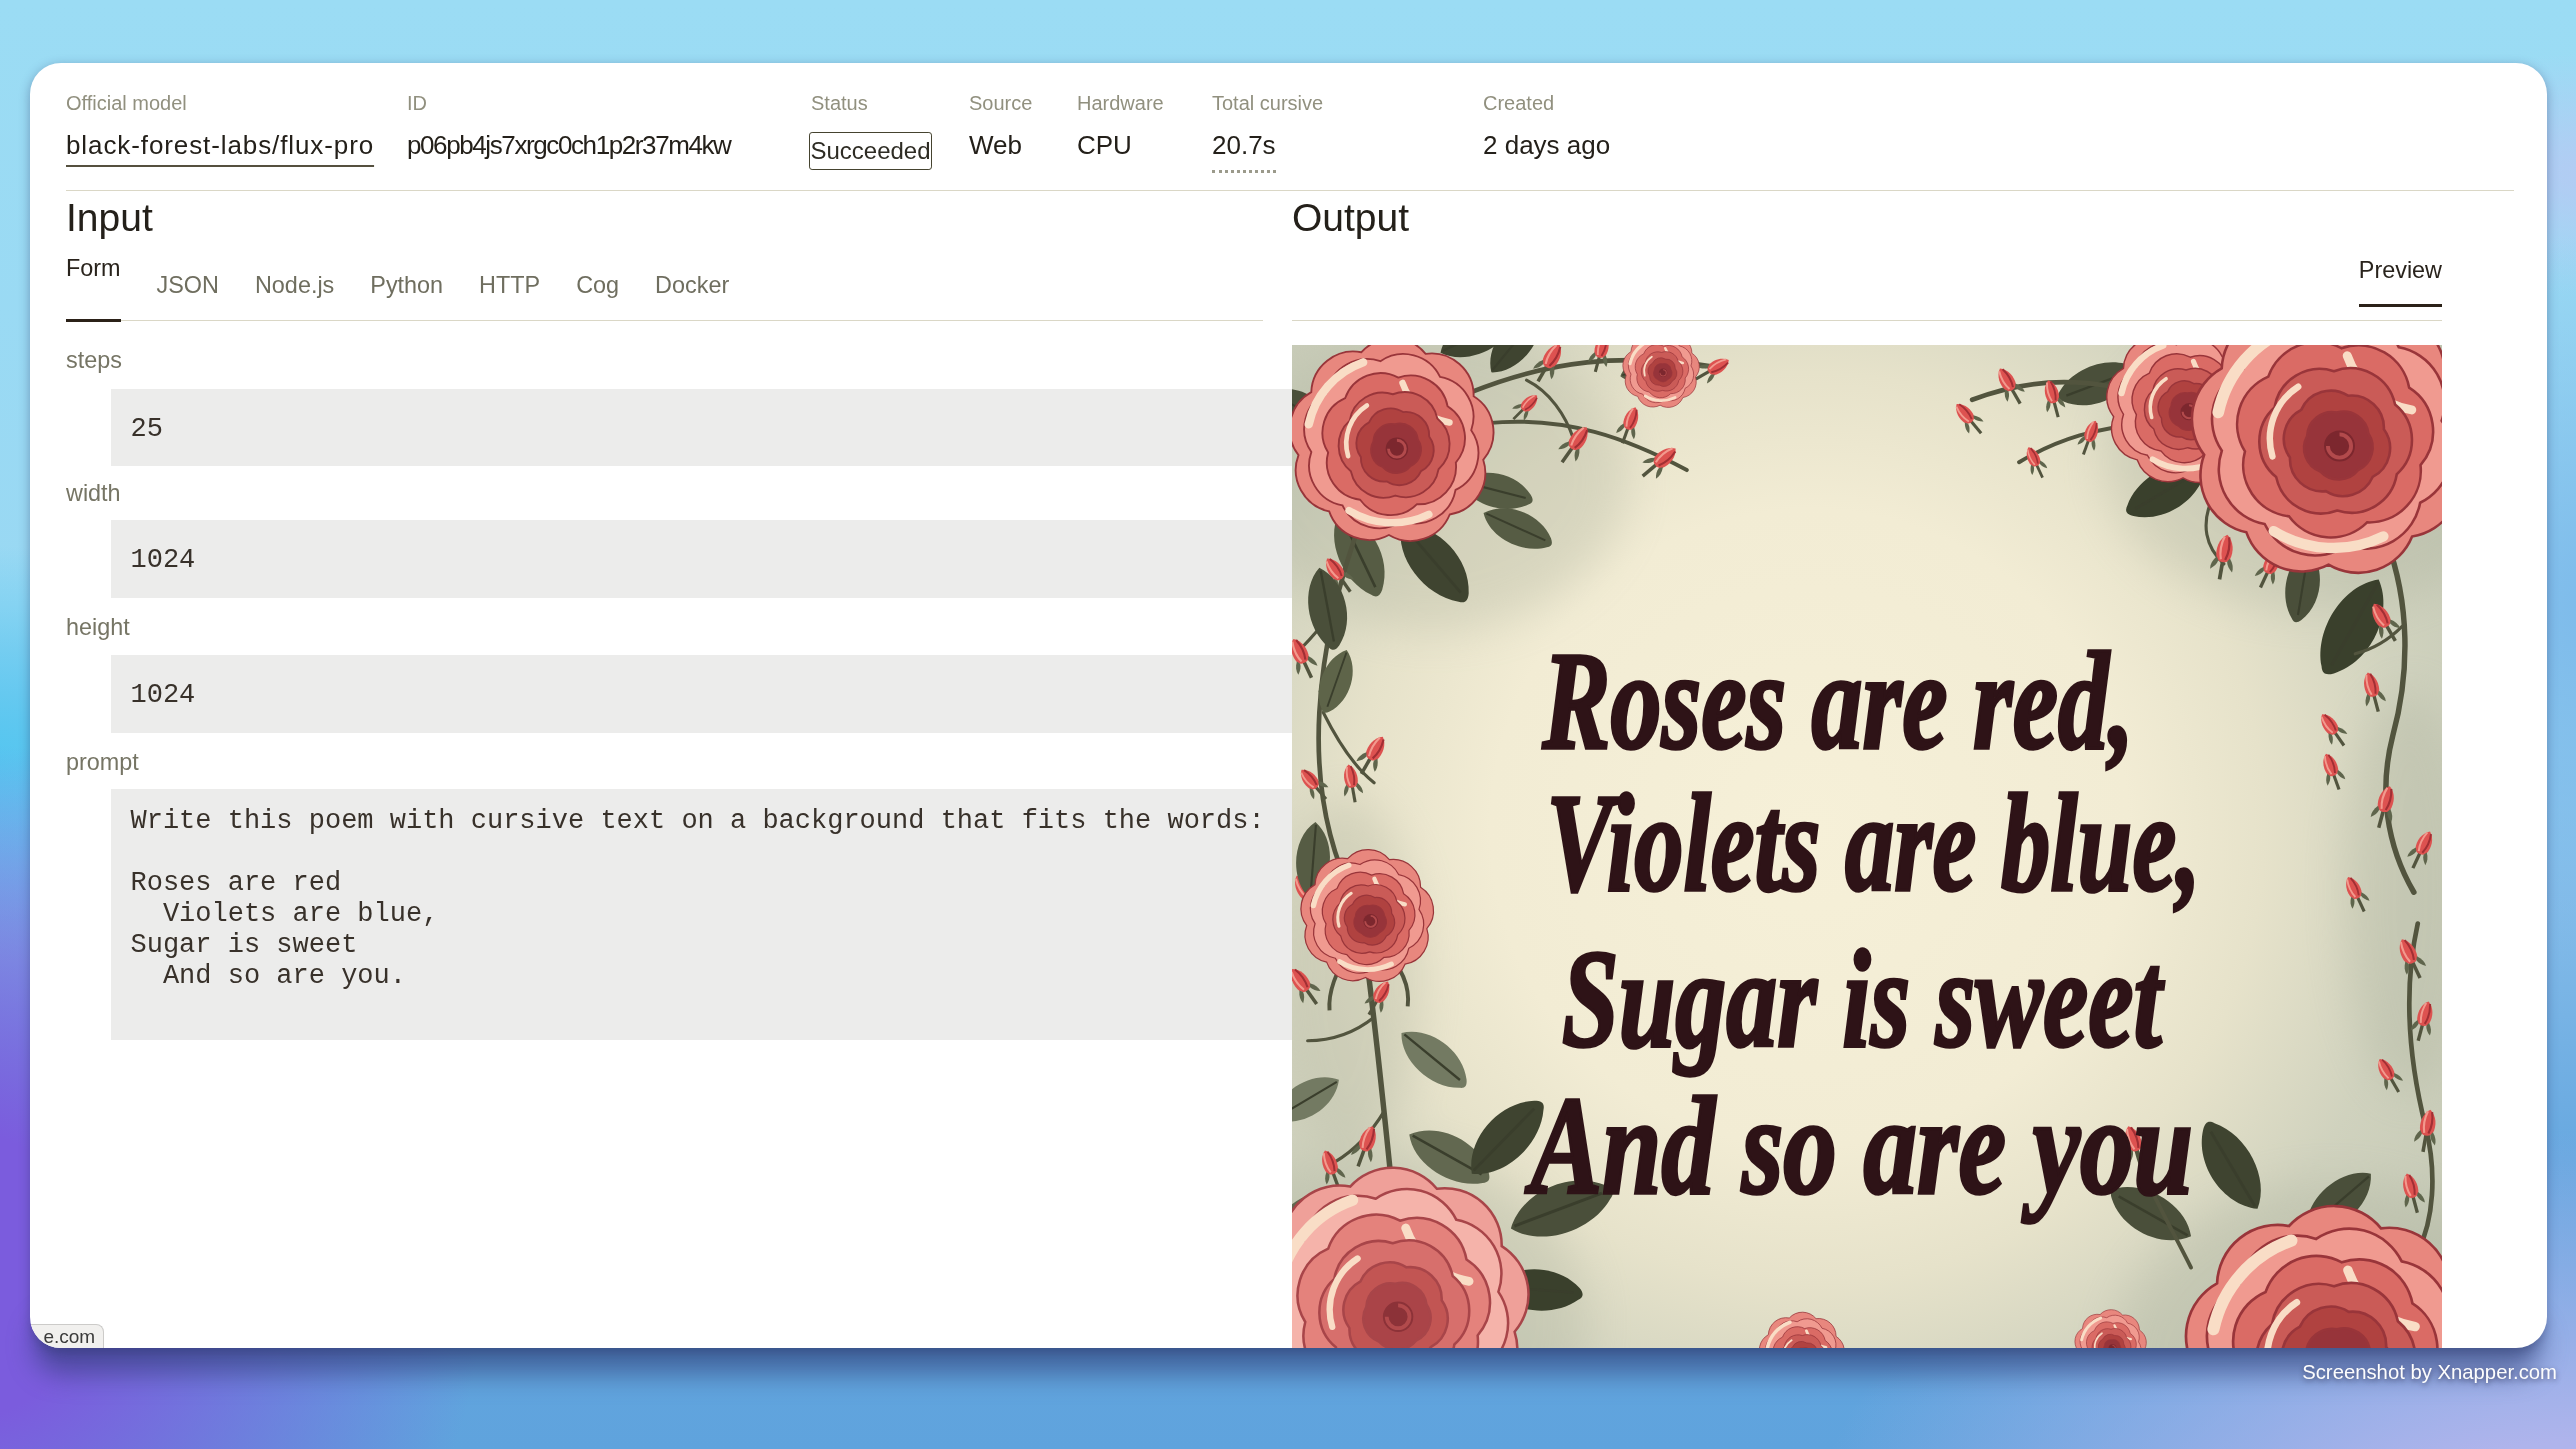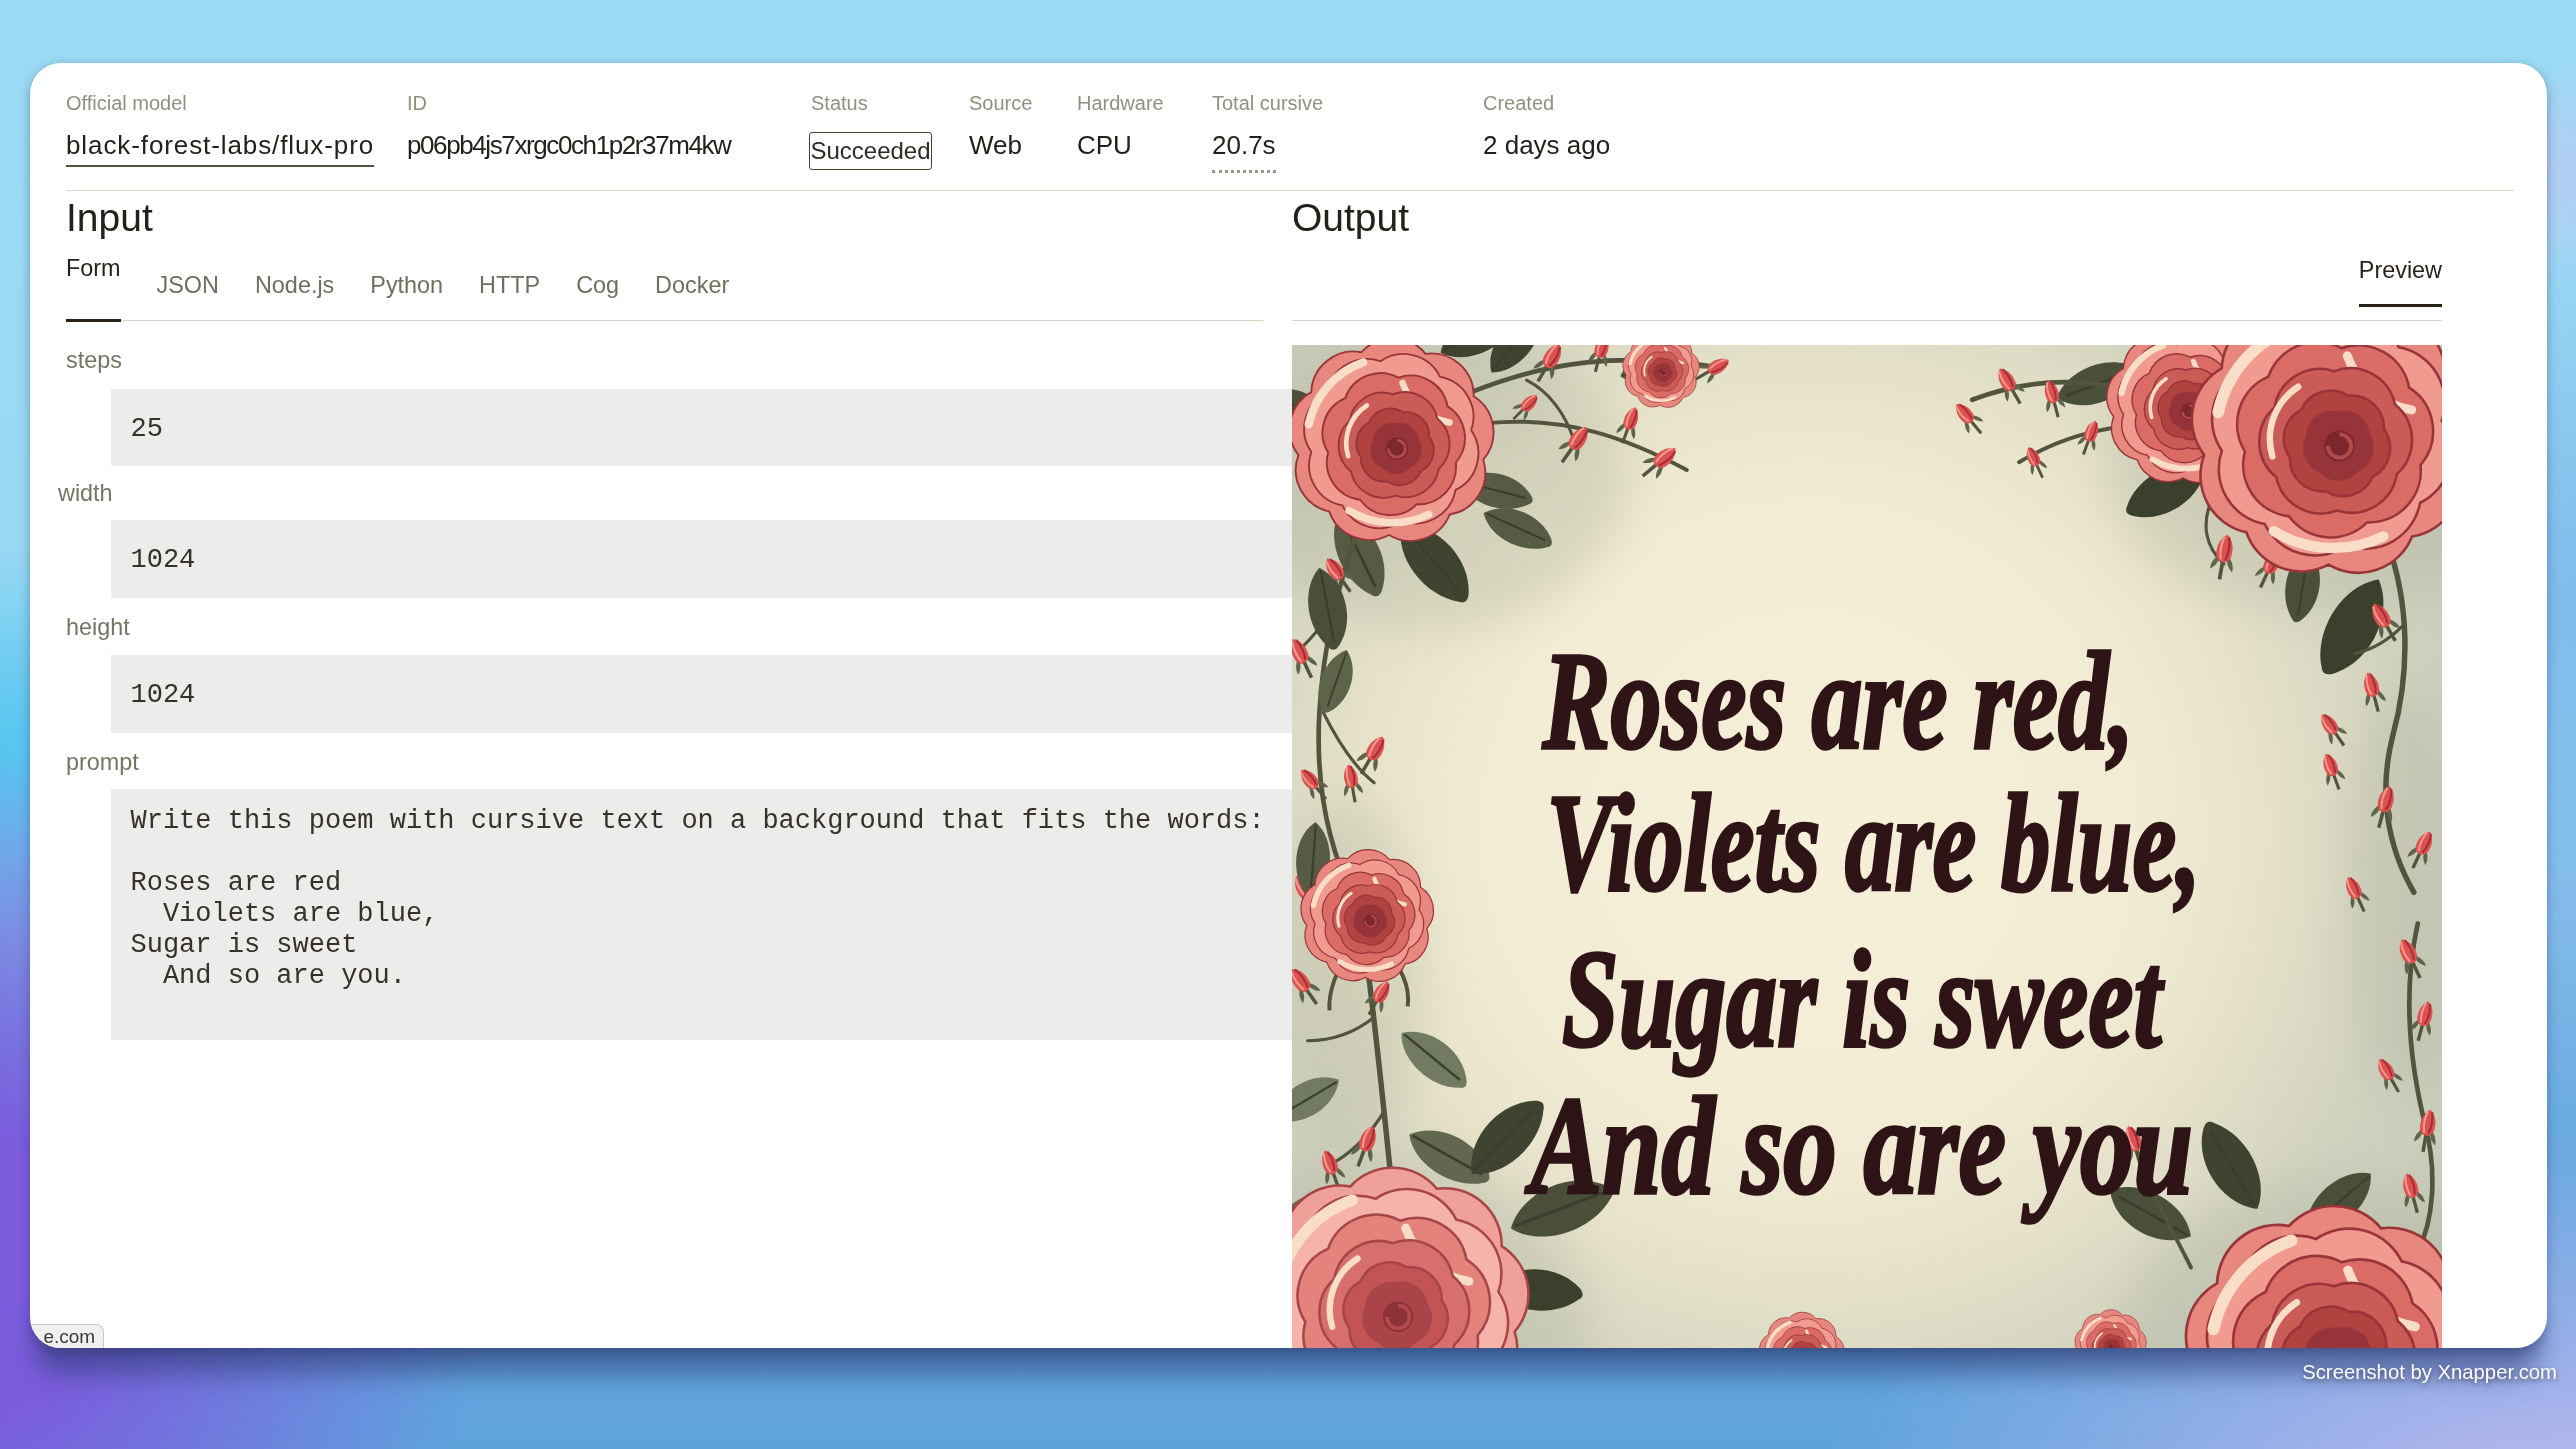--- a/index.html
+++ b/index.html
@@ -83,21 +83,21 @@
     <div class="tab" style="padding-bottom:21px;">HTTP</div>
     <div class="tab" style="padding-bottom:21px;">Cog</div>
     <div class="tab" style="padding-bottom:21px;">Docker</div>
   </div>
 
   <div class="fieldlbl" style="left:36px; top:284px;">steps</div>
   <div class="box" style="top:326px; height:77px;">
       <div class="mono" style="position:absolute; left:19.5px; top:25px;">25</div>
     </div>
 
-  <div class="fieldlbl" style="left:28px; top:417px;">width</div>
+  <div class="fieldlbl" style="left:36px; top:417px;">width</div>
   <div class="box" style="top:457px; height:78px;">
       <div class="mono" style="position:absolute; left:19.5px; top:25px;">1024</div>
     </div>
 
   <div class="fieldlbl" style="left:36px; top:551px;">height</div>
   <div class="box" style="top:592px; height:78px;">
       <div class="mono" style="position:absolute; left:19.5px; top:25px;">1024</div>
     </div>
 
   <div class="fieldlbl" style="left:36px; top:686px;">prompt</div>

